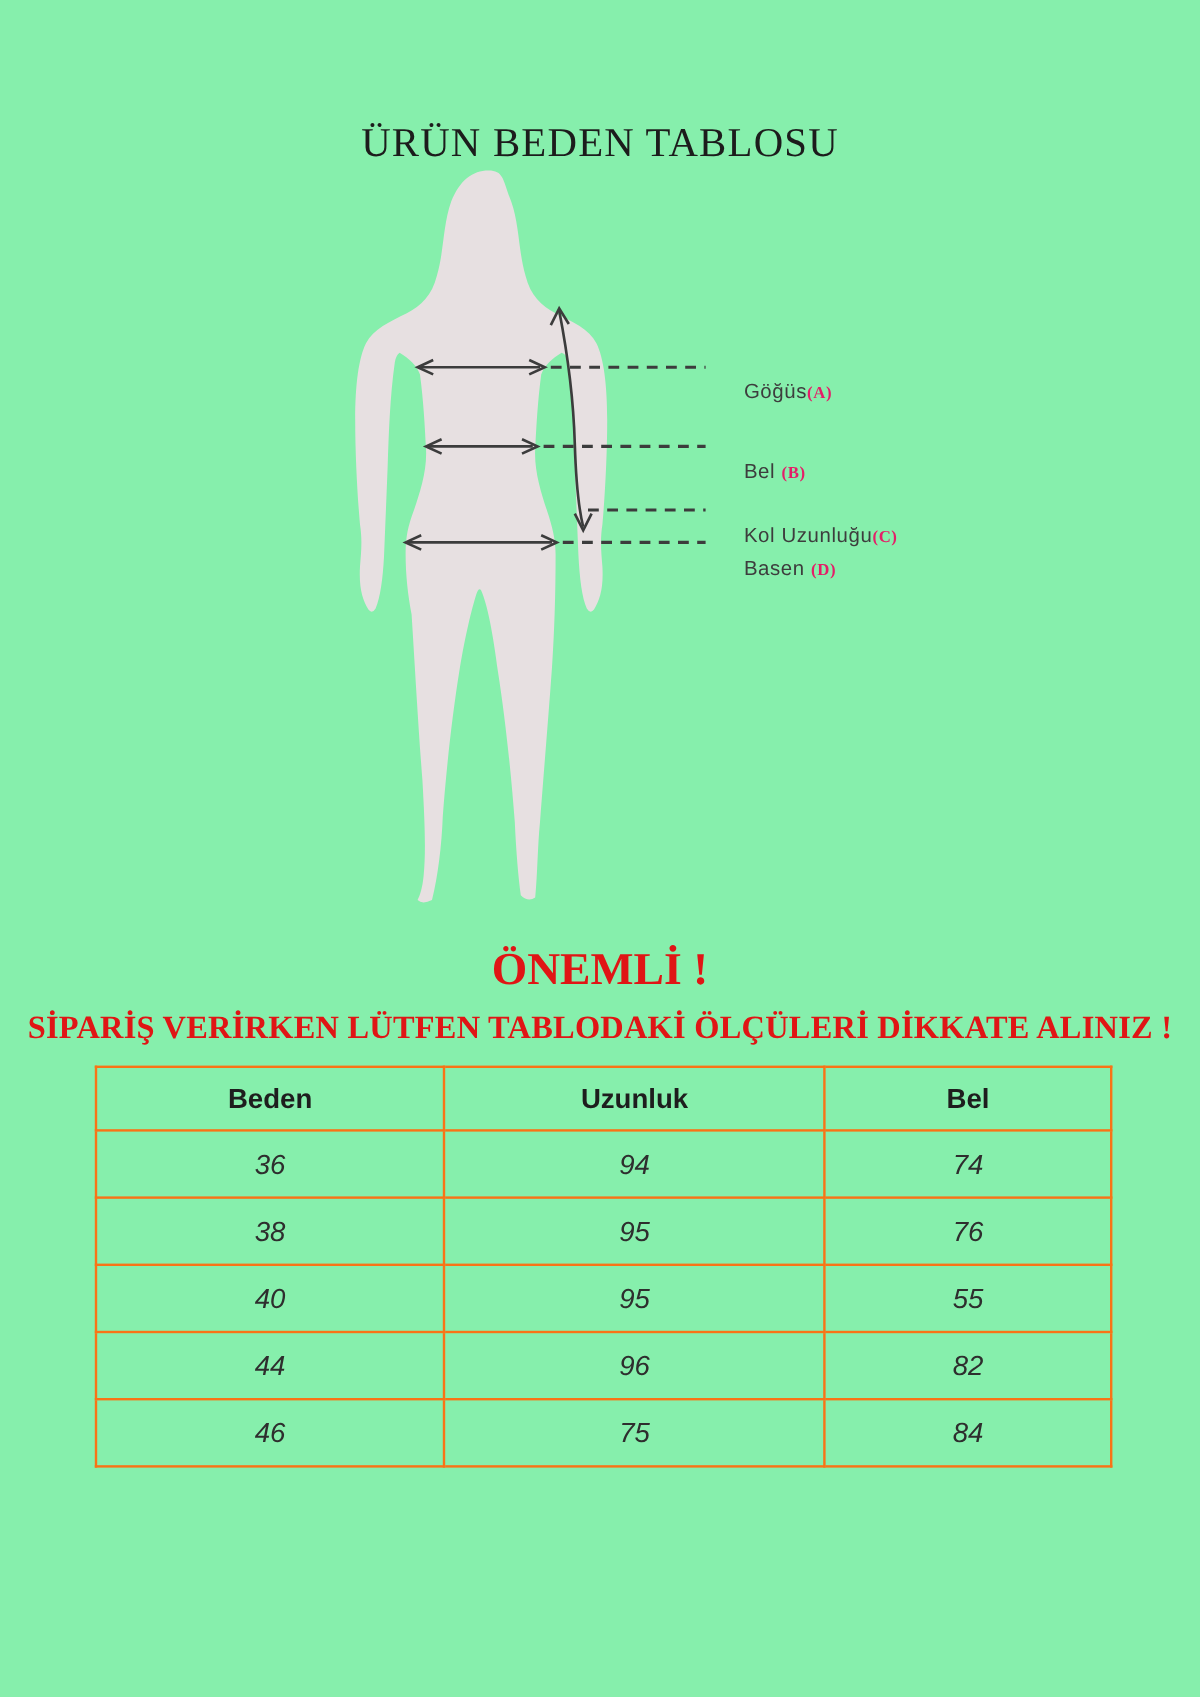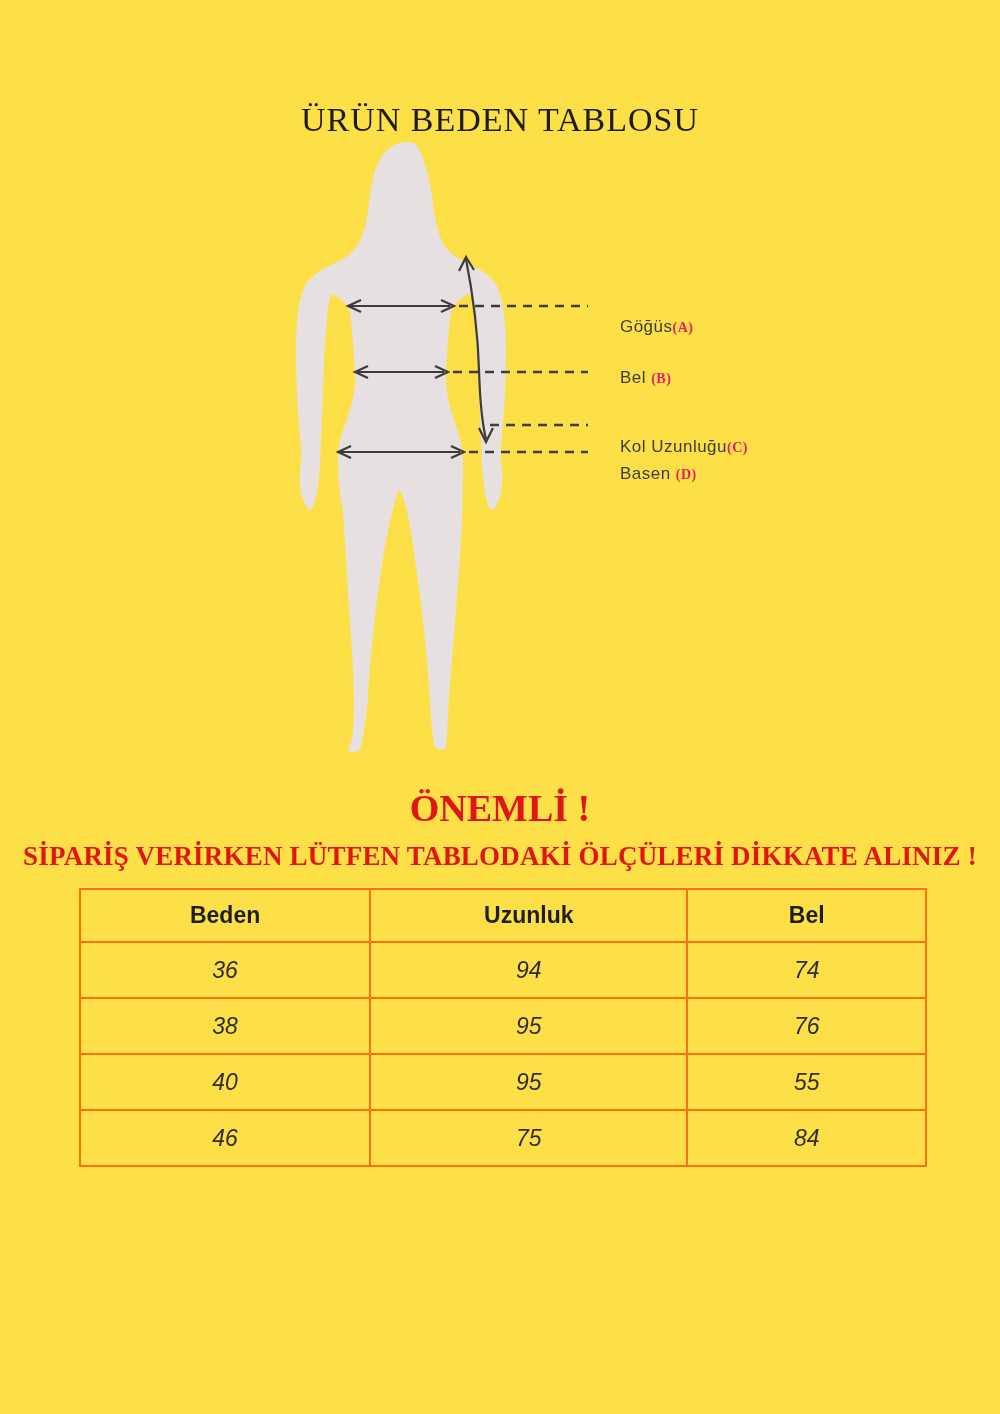--- a/index.html
+++ b/index.html
@@ -1,17 +1,17 @@
 <!DOCTYPE html>
 <html><head>
 <meta charset="utf-8">
 <style>
   html,body { margin:0; padding:0; background:#fff; }
   #page {
-    position:relative; width:1000px; height:1414px; background:#fde047;
+    position:relative; width:1000px; height:1414px; background:#86efac;
     overflow:hidden; font-family:"Liberation Sans", sans-serif;
   }
   #page-title {
     position:absolute; top:78px; left:0; width:1000px; text-align:center;
     font-family:"Liberation Serif", serif; font-size:34px; color:#1c1c1c;
     letter-spacing:1px; font-weight:normal;
   }
   #figure-svg { position:absolute; top:0; left:0; }
   .m-label {
     position:absolute; left:599px; height:20px; line-height:20px;
@@ -135,21 +135,21 @@
       <line x1="340" y1="452" x2="460" y2="452"></line>
       <path d="M 351 446 L 338 452 L 351 458"></path>
       <path d="M 451 446 L 464 452 L 451 458"></path>
     </g>
     <line x1="469" y1="452" x2="588" y2="452" stroke="#3c3c3c" stroke-width="2.6" stroke-dasharray="9 7"></line>
   </svg>
 
   <div class="m-label" style="top:297px">
     <span>Göğüs</span><span class="code">(A)</span>
   </div>
-  <div class="m-label" style="top:348px">
+  <div class="m-label" style="top:363px">
     <span>Bel </span><span class="code">(B)</span>
   </div>
   <div class="m-label" style="top:417px">
     <span>Kol Uzunluğu</span><span class="code">(C)</span>
   </div>
   <div class="m-label" style="top:444px">
     <span>Basen </span><span class="code">(D)</span>
   </div>
 
   <div id="warning-subheading">SİPARİŞ VERİRKEN LÜTFEN TABLODAKİ ÖLÇÜLERİ DİKKATE ALINIZ !</div>
@@ -178,20 +178,25 @@
         <td>38</td>
         <td>95</td>
         <td>76</td>
       </tr>
       <tr>
         <td>40</td>
         <td>95</td>
         <td>55</td>
       </tr>
       <tr>
+        <td>44</td>
+        <td>96</td>
+        <td>82</td>
+      </tr>
+      <tr>
         <td>46</td>
         <td>75</td>
         <td>84</td>
       </tr>
     </tbody>
   </table>
 
 </div>
 
 </body></html>

